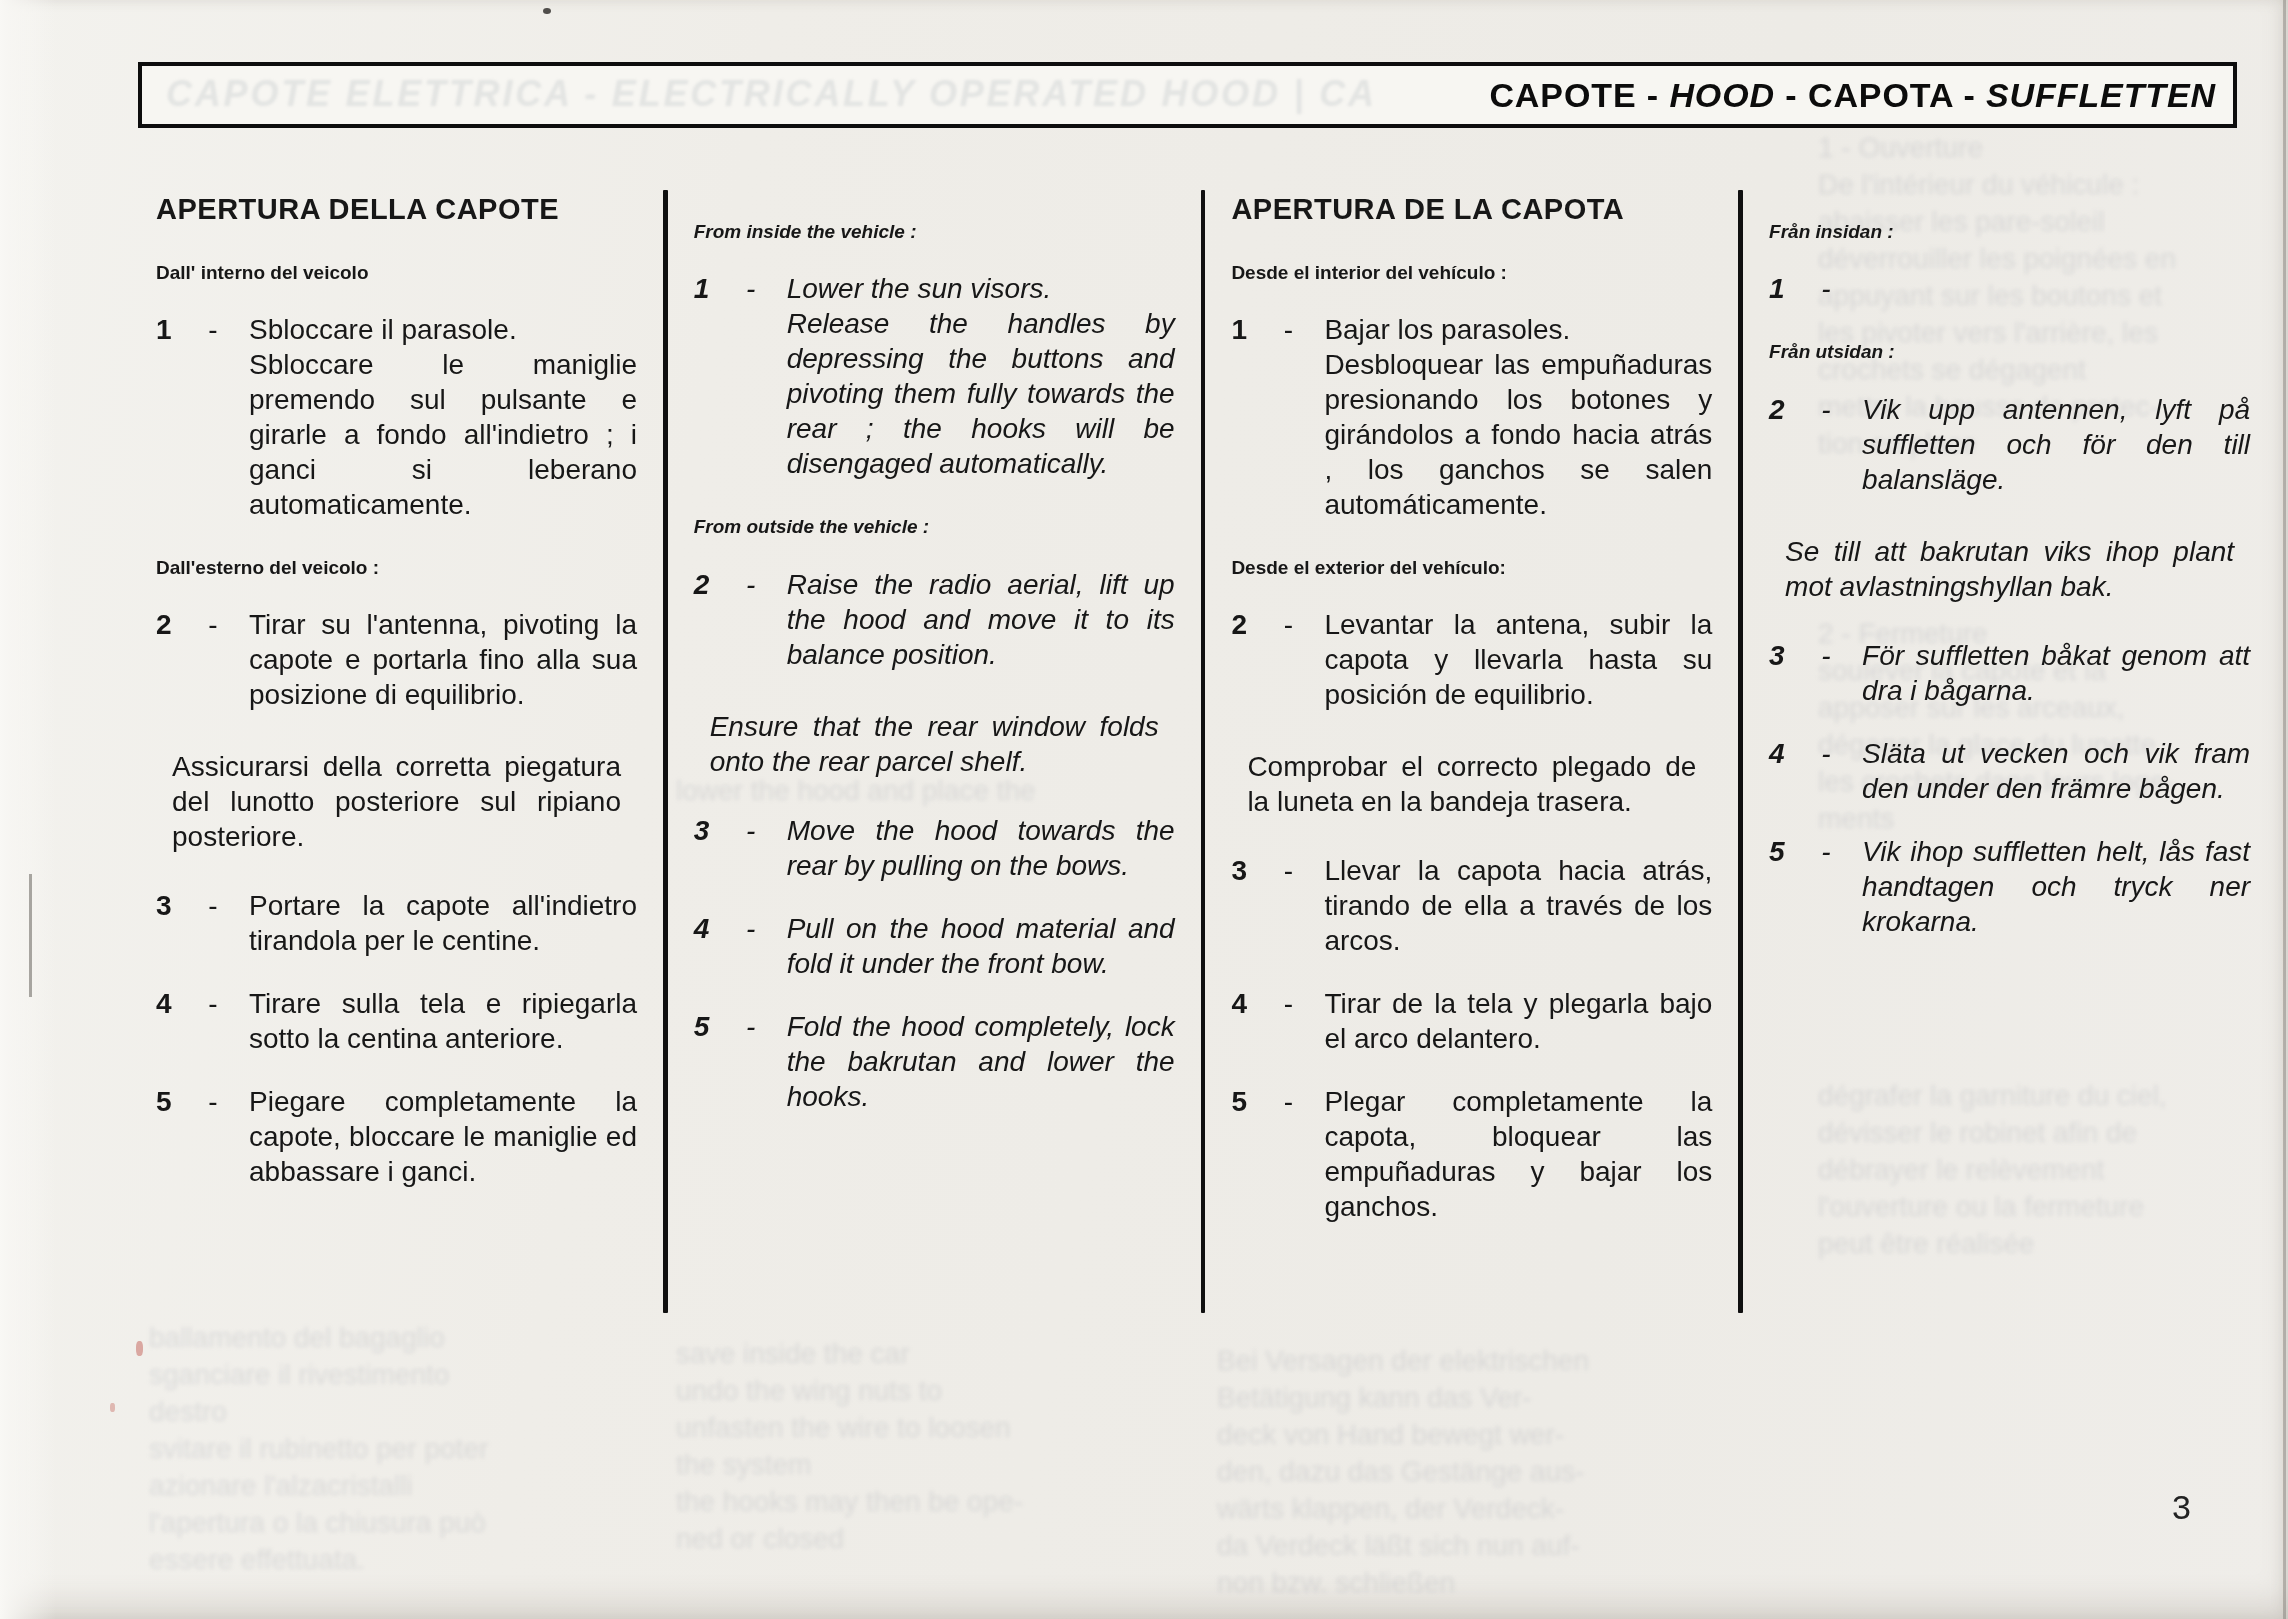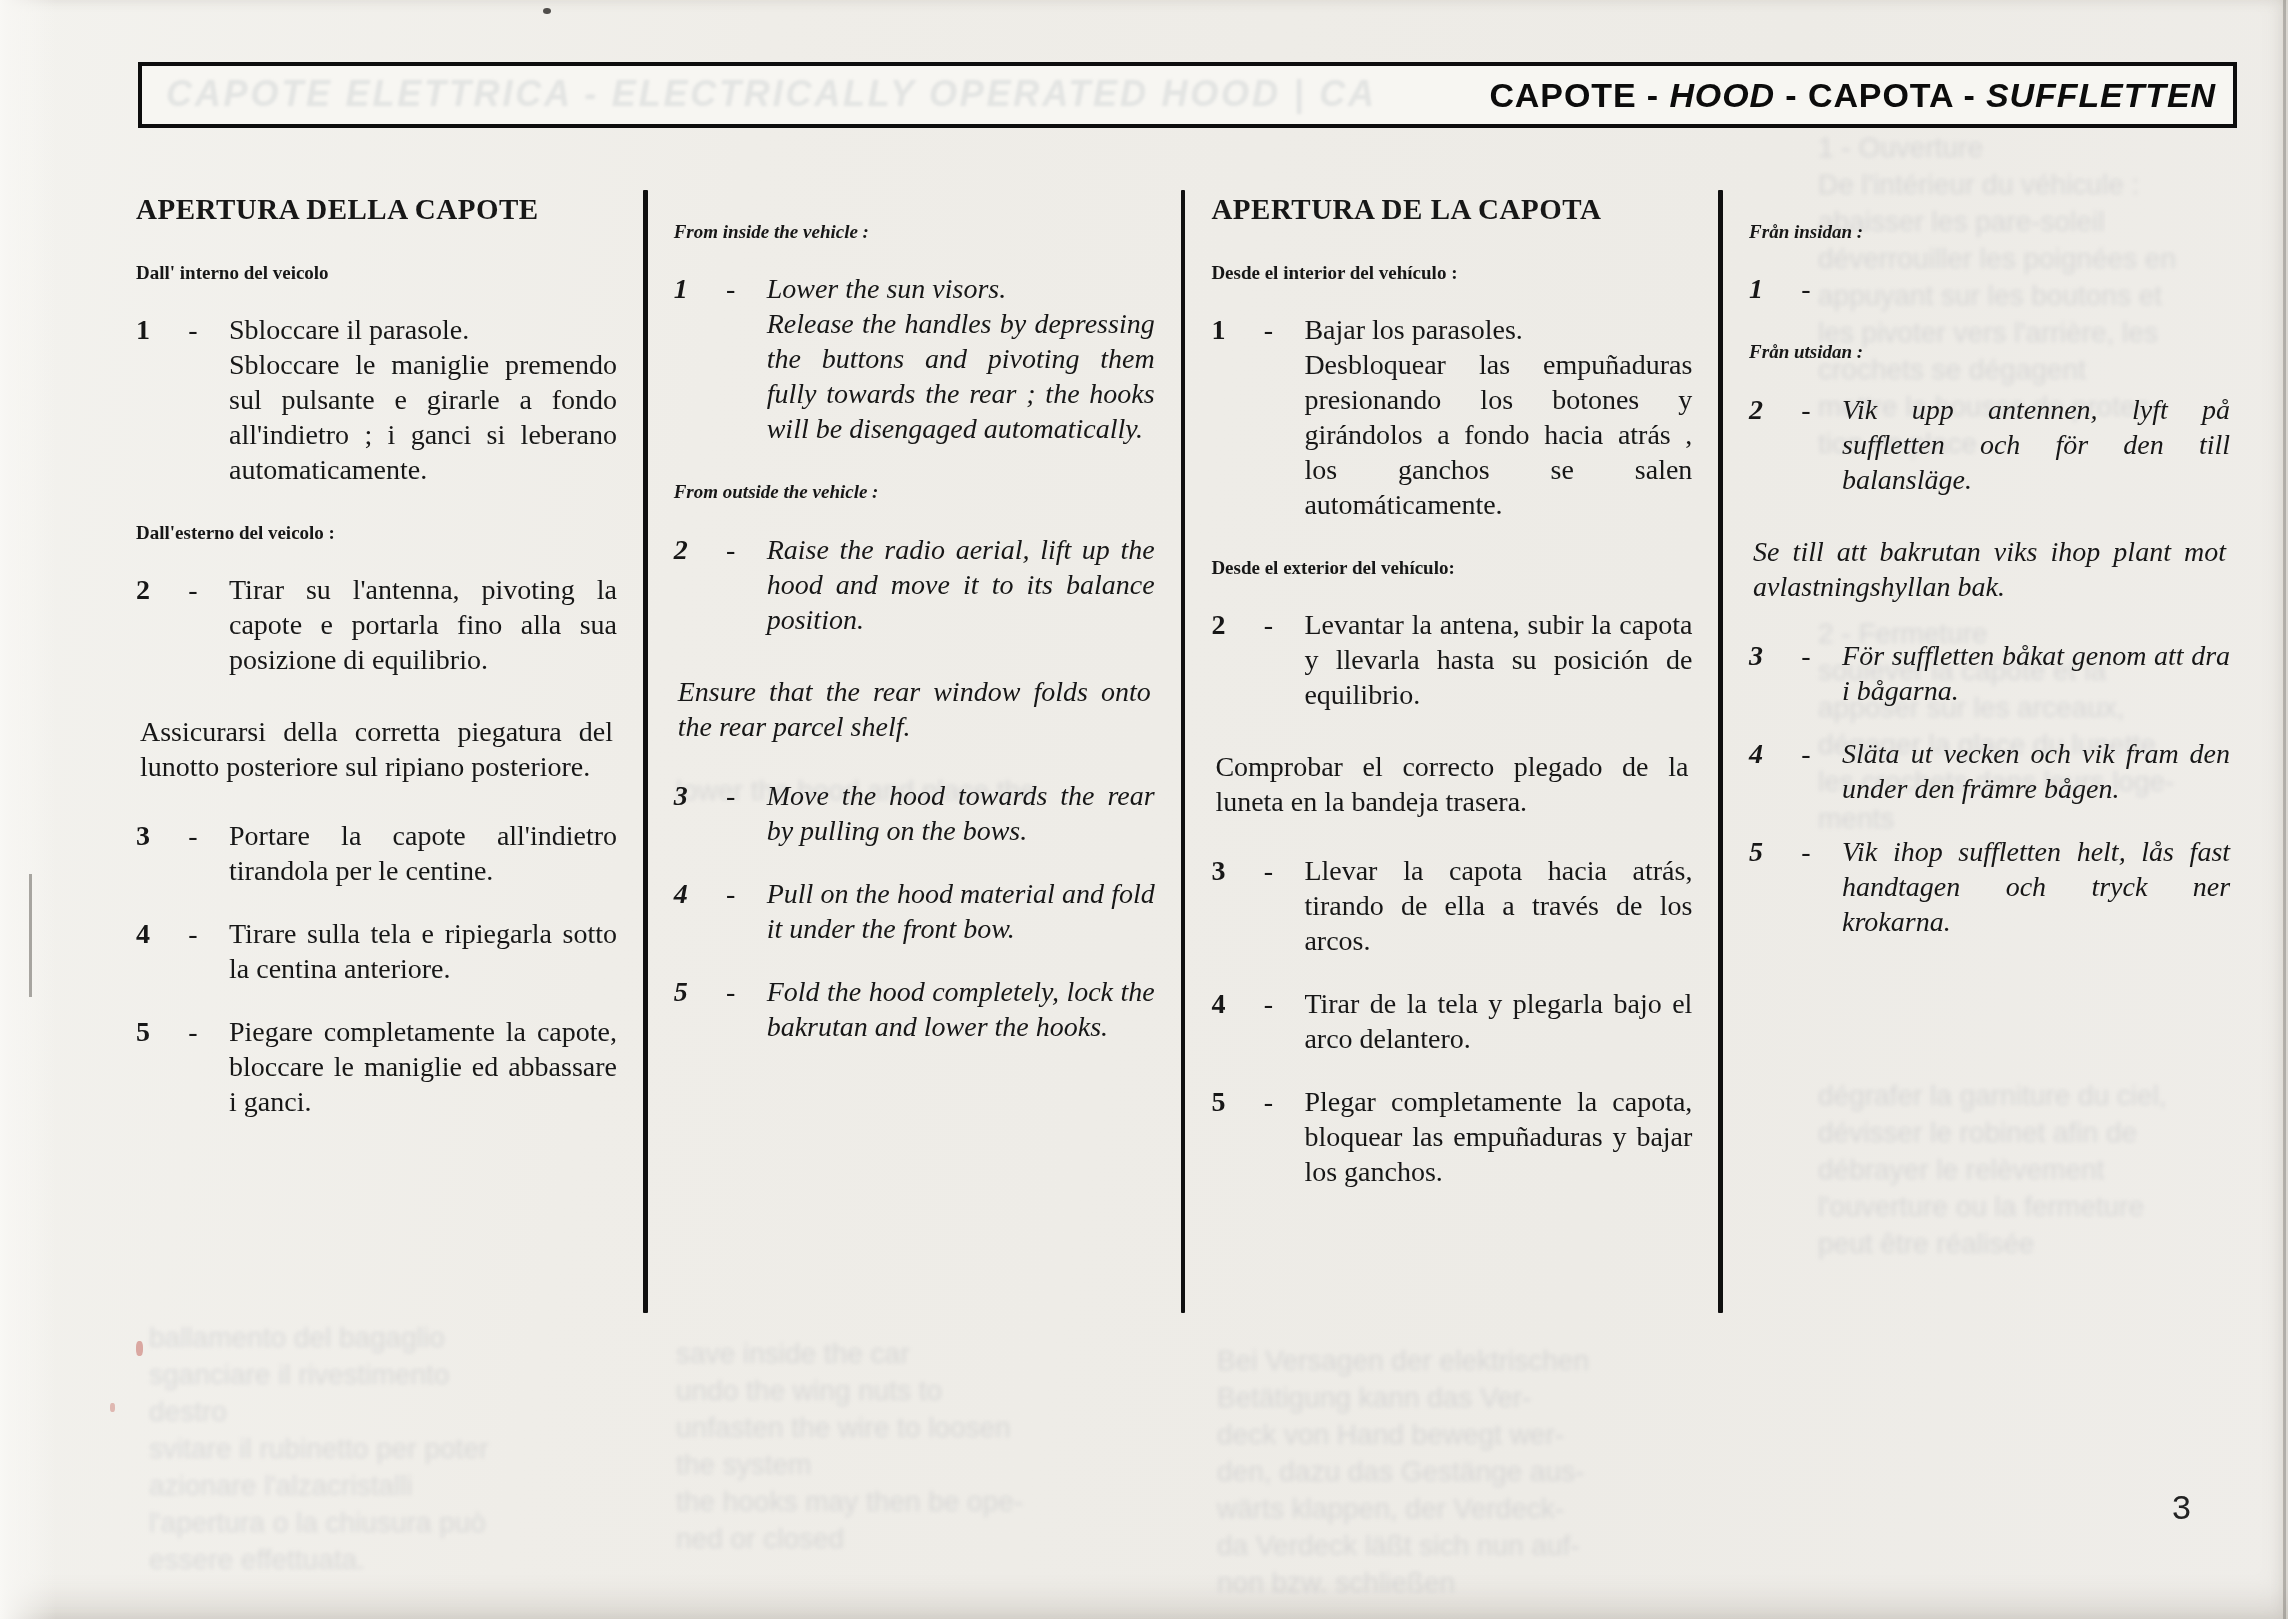--- a/index.html
+++ b/index.html
@@ -39,38 +39,38 @@
     color:rgba(95,105,122,0.13); filter:blur(1.5px);
   }
   .header-title {
     position:relative; font-size:34px; font-weight:bold; letter-spacing:0.9px;
     white-space:nowrap; color:#0c0c0c;
   }
   .header-title .it { font-style:italic; }
 
   
   .columns {
-    position:absolute; left:136px; top:188px; width:2098px;
-    display:flex; z-index:2;font-family:Liberation Serif, serif;
+    position:absolute; left:156px; top:188px; width:2098px;
+    display:flex; z-index:2;
   }
   .col { flex:0 0 481px; font-size:28px; line-height:35px; color:#171717; }
   .col.italic { font-style:italic; }
   .divider {
     flex:none; width:4.7px; height:1123px; margin:1.9px 26px 0;
     background:#101010; border-radius:0.9px;
   }
   .col-title { font-weight:bold; font-size:29px; letter-spacing:0.5px; margin:3.7px 0 28px; }
   .subheading { font-weight:bold; font-size:19px; margin:26px 0 22.4px; }
   .item { display:flex; margin:0 0 28px; }
   .item .num  { flex:none; width:43px; font-weight:bold; }
   .item .dash { flex:none; width:50px; text-align:left; padding-left:9.3px; }
   .item .txt  { flex:1; }
   .txt .tline { text-align:justify; }
   .txt .tline:last-child { text-align:justify; }
-  .note { text-align:justify; margin:37px 4px 34px; }
+  .note { text-align:justify; margin:37px 16px 34px; }
 
   
   .ghost-block {
     position:absolute; z-index:1;
     font-size:28px; line-height:37px;
     color:rgba(110,118,134,0.16); filter:blur(2.1px);
   }
 
   
   .page-number {

